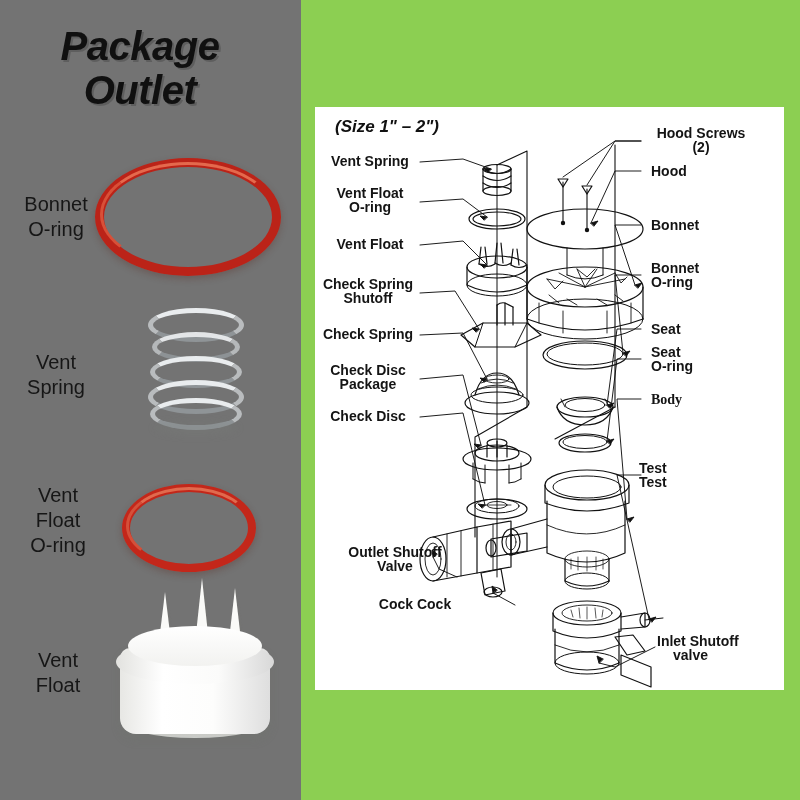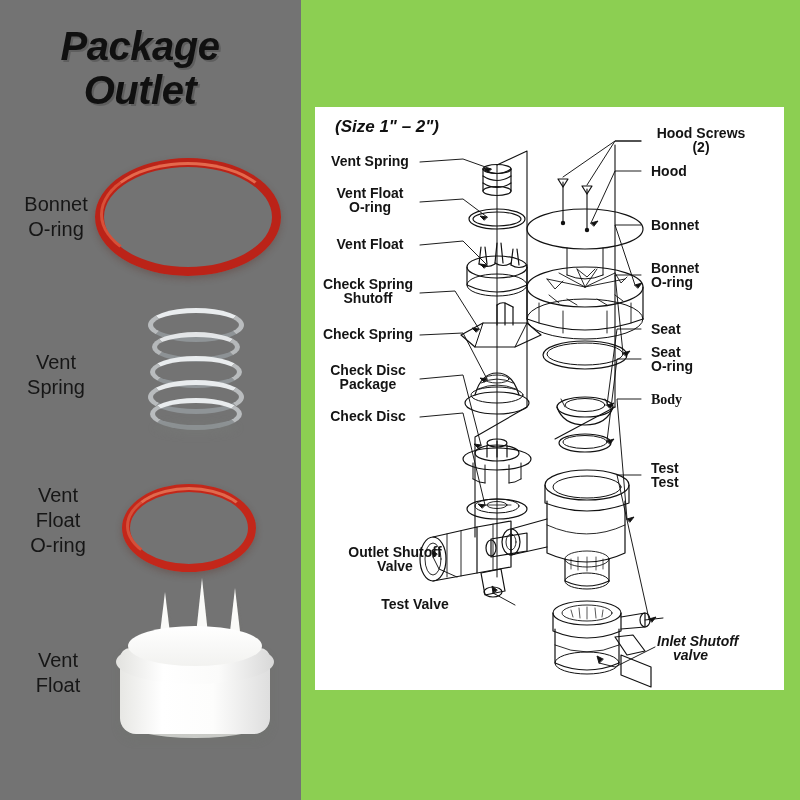--- a/index.html
+++ b/index.html
@@ -425,30 +425,30 @@
     <div class="dlabel l" style="left:336px;top:216px;width:112px;">
       <span>Seat</span>
     </div>
     <div class="dlabel l" style="left:336px;top:239px;width:112px;">
       <span>Seat</span><br>
       <span>O-ring</span>
     </div>
     <div class="dlabel l" style="left:336px;top:286px;width:112px;font-family:Liberation Serif, serif;">
       <span>Body</span>
     </div>
-    <div class="dlabel l" style="left:336px;top:355px;width:112px;">
+    <div class="dlabel l" style="left:324px;top:355px;width:112px;">
       <span>Test</span><br>
       <span>Test</span>
     </div>
-    <div class="dlabel l" style="left:342px;top:528px;width:116px;font-style:italic;">
+    <div class="dlabel l" style="left:342px;top:528px;width:116px;">
       <span>Inlet Shutoff</span><br>
       <span style="display:inline-block;padding-left:16px;">valve</span>
     </div>
 
     <div class="dlabel r" style="left:20px;top:439px;width:120px;">
       <span>Outlet Shutoff Valve</span>
     </div>
     <div class="dlabel r" style="left:60px;top:491px;width:80px;">
-      <span>Test Valve</span>
+      <span>Cock Cock</span>
     </div>
 
   </div>
 </div>
 
 </body></html>

